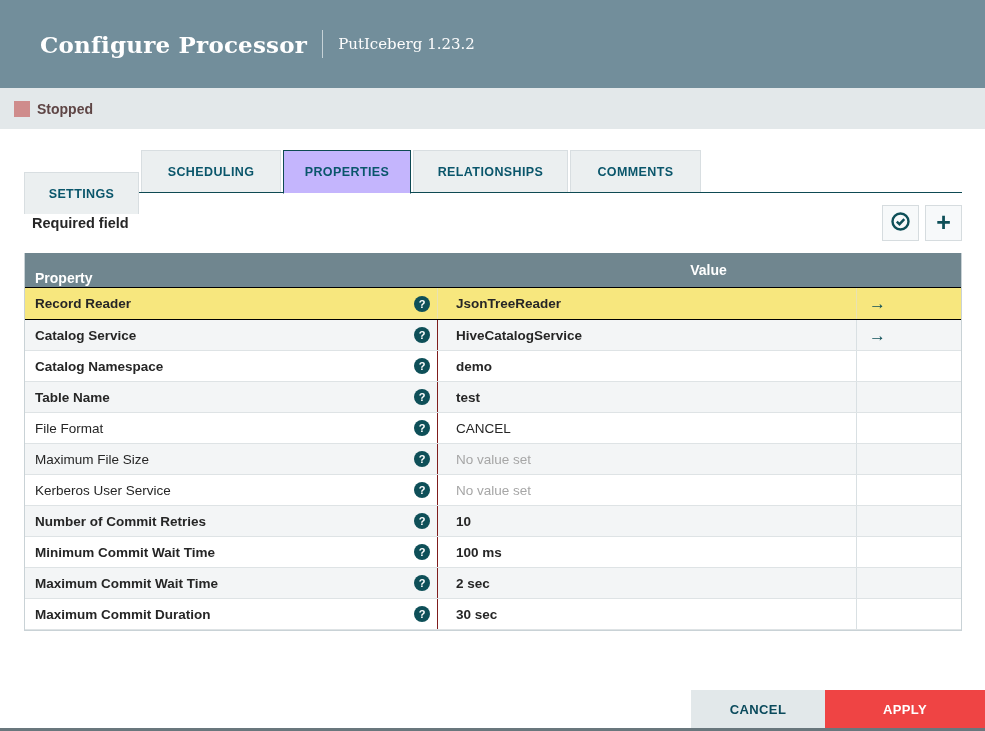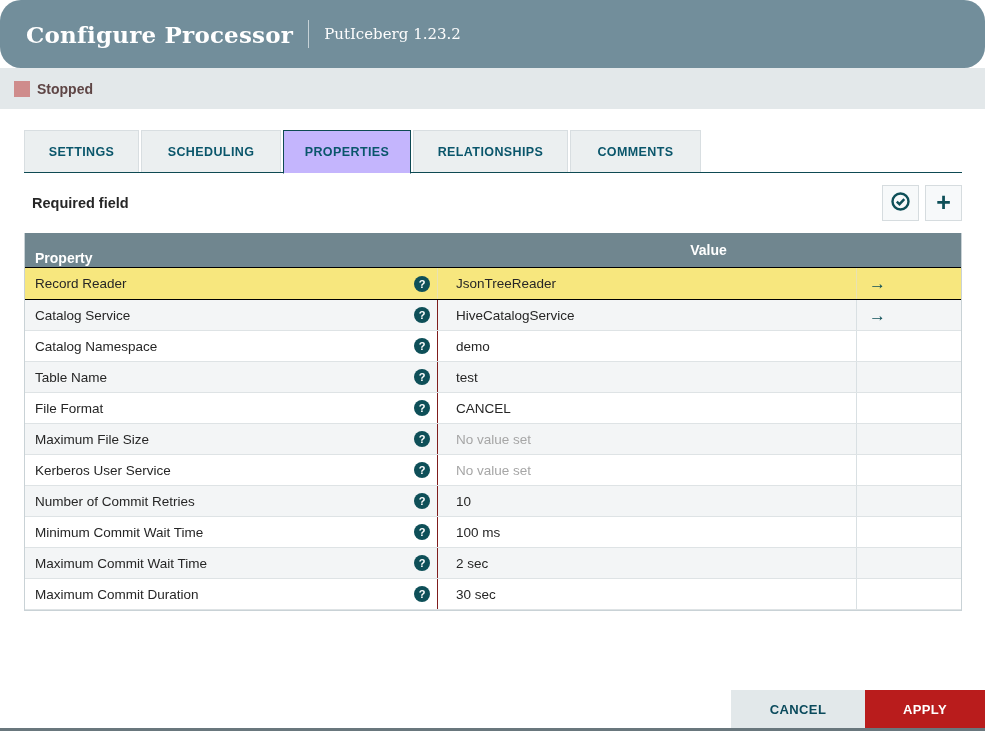--- a/index.html
+++ b/index.html
@@ -7,26 +7,25 @@
   body {
     font-family: "Liberation Sans", "DejaVu Sans", sans-serif;
     background: #ffffff;
     color: #262626;
     position: relative;
     overflow: hidden;
   }
 
   
   .dlg-header {
-    height: 68px;
+    height: 88px;
     background: #728E9B;
     display: flex;
     align-items: center;
-    padding-left: 26px;
-    border-radius: 21px;
+    padding-left: 40px;
   }
   .dlg-title {
     font-family: "DejaVu Serif", "Liberation Serif", serif;
     font-size: 23px;
     font-weight: bold;
     color: #ffffff;
     letter-spacing: 0.2px;
   }
   .dlg-title-divider {
     width: 1px;
@@ -75,21 +74,21 @@
     border-bottom: none;
     display: flex;
     align-items: center;
     justify-content: center;
     font-size: 12.5px;
     font-weight: bold;
     letter-spacing: 0.4px;
     color: #0A566B;
     cursor: pointer;
   }
-  .tab:nth-child(1) { width: 115px; }
+  .tab:nth-child(1) { width: 115px; margin-top: 22px; }
   .tab:nth-child(2) { width: 140px; }
   .tab:nth-child(3) { width: 128px; }
   .tab:nth-child(4) { width: 155px; }
   .tab:nth-child(5) { width: 131px; }
   .tab.active {
     background: #c4b5fd;
     border: 1px solid #0E4A53;
     border-bottom: 1px solid #ffffff;
     height: 44px;
     margin-bottom: -1px;
@@ -180,21 +179,21 @@
     border-right: 1px solid #D9E0E3;
   }
   .trow.selected .cell-value { border-right: 1px solid #e9e2b2; }
   .cell-action {
     width: 104px;
     display: flex;
     align-items: center;
     padding-left: 12px;
   }
   .pname, .pvalue { font-size: 13.5px; color: #262626; }
-  .trow.required .pname, .trow.required .pvalue { font-weight: normal; }
+  .trow.required .pname, .trow.required .pvalue { font-weight: bold; }
   .trow.empty .pvalue { color: #A6A6A6; font-weight: normal; }
   .help {
     width: 16px;
     height: 16px;
     border-radius: 50%;
     background: #0E4F58;
     color: #ffffff;
     font-size: 11px;
     font-weight: bold;
     display: flex;
@@ -220,21 +219,21 @@
   .btn {
     height: 38px;
     border: none;
     font-family: "Liberation Sans", sans-serif;
     font-size: 13px;
     font-weight: bold;
     letter-spacing: 0.4px;
     cursor: pointer;
   }
   .btn-cancel { width: 134px; background: #E2E8EA; color: #0A4A5C; }
-  .btn-apply  { width: 120px; background: #b91c1c; color: #ffffff; }
+  .btn-apply  { width: 160px; background: #ef4444; color: #ffffff; }
 
   .bottom-strip {
     position: absolute;
     bottom: 0;
     left: 0;
     width: 100%;
     height: 3px;
     background: #69777D;
   }
 </style>

